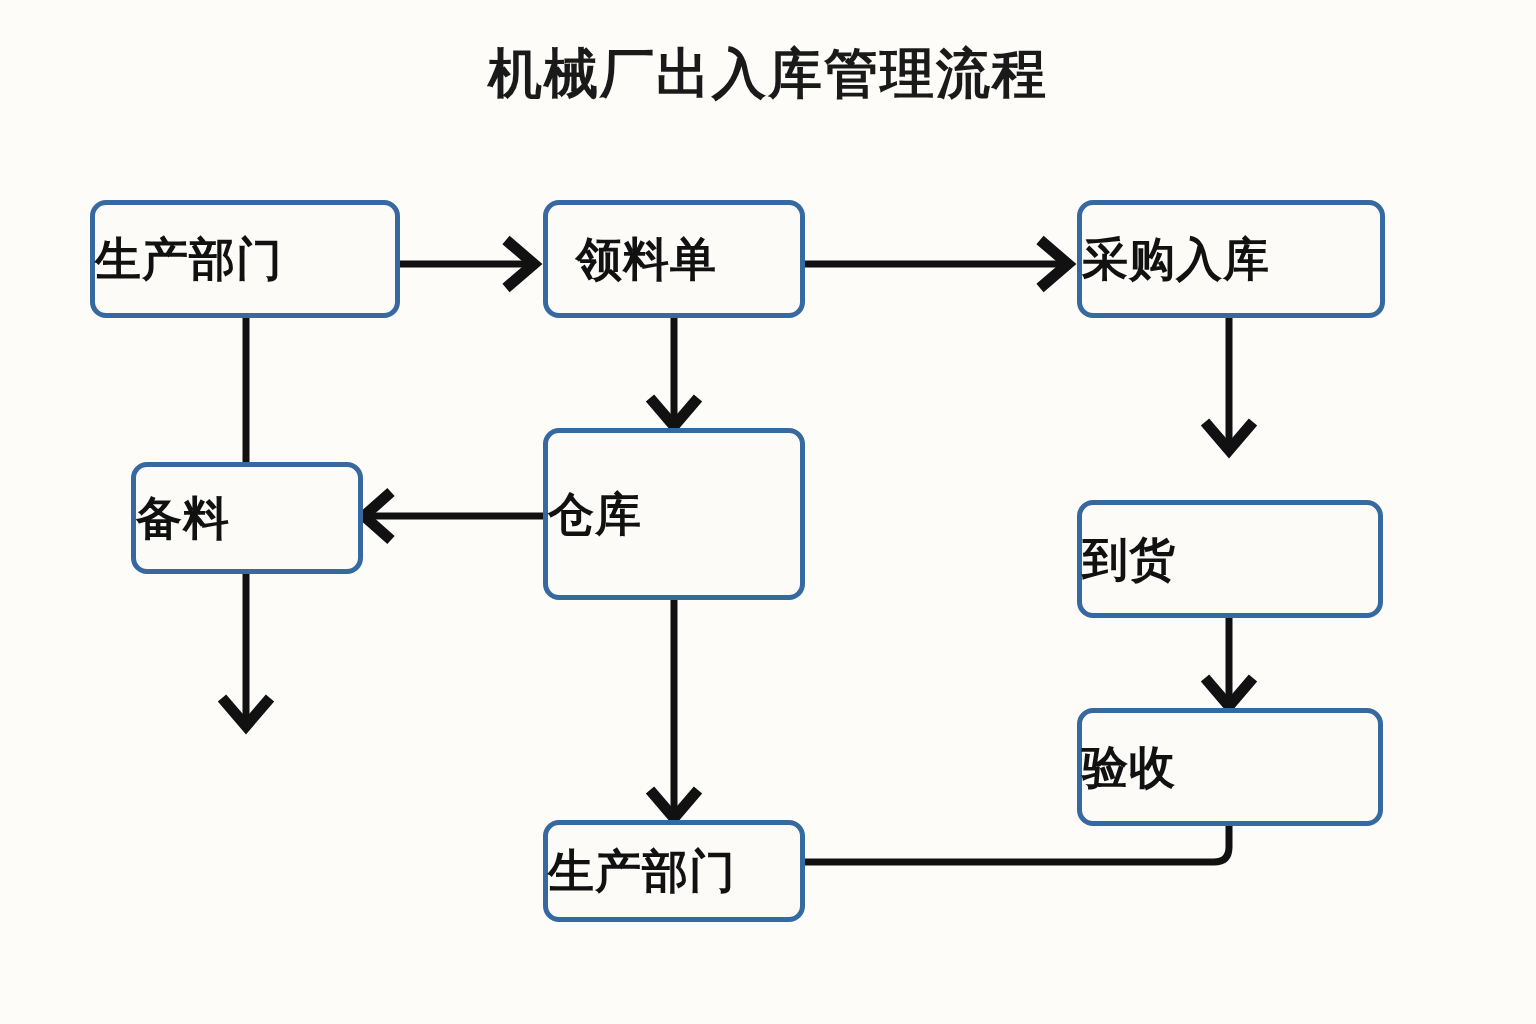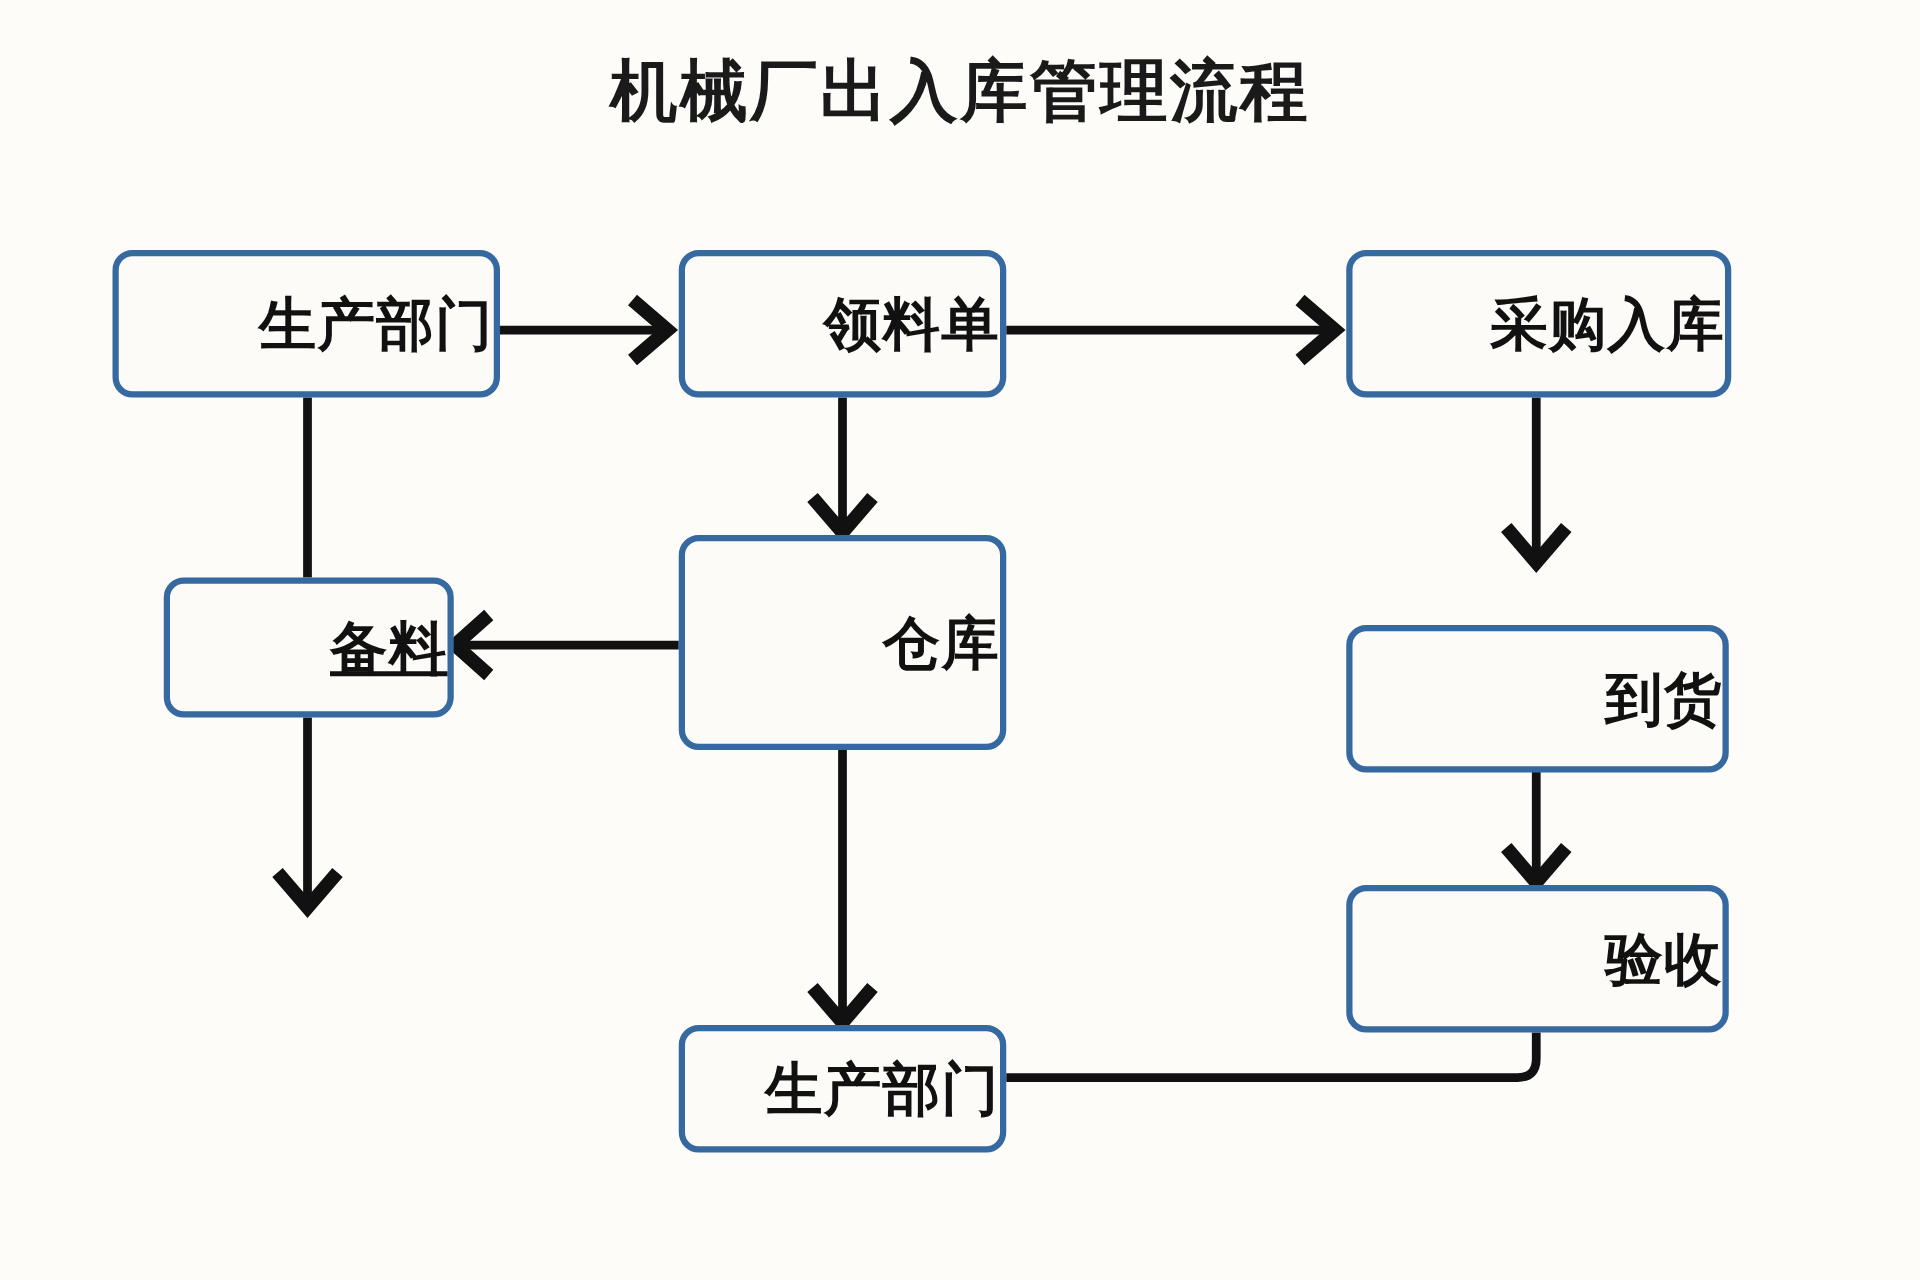--- a/index.html
+++ b/index.html
@@ -40,34 +40,34 @@
     pointer-events: none;
   }
   .node {
     position: absolute;
     box-sizing: border-box;
     background: #fcfbf8;
     border: 5px solid #36699f;
     border-radius: 16px;
     display: flex;
     align-items: center;
-    justify-content: flex-end;
+    justify-content: flex-start;
     color: #111111;
     font-weight: 700;
     line-height: 1;
     white-space: nowrap;
   }
   .node .label {
     font-size: 46px;
     letter-spacing: 1px;
   }
   .n-shengchan { left: 90px;  top: 200px; width: 310px; height: 118px; }
   .n-lingliao  { left: 543px; top: 200px; width: 262px; height: 118px; padding-left: 28px; }
   .n-caigoudd  { left: 1077px;top: 200px; width: 308px; height: 118px; }
-  .n-beiliao   { left: 131px; top: 462px; width: 232px; height: 112px; text-decoration: underline; }
+  .n-beiliao   { left: 131px; top: 462px; width: 232px; height: 112px; }
   .n-cangku    { left: 543px; top: 428px; width: 262px; height: 172px; }
   .n-daohuo    { left: 1077px;top: 452px; width: 306px; height: 118px; margin-top: 48px; }
   .n-tuiliao   { left: 131px; top: 728px; width: 232px; height: 118px; }
   .n-caigourk  { left: 543px; top: 820px; width: 262px; height: 102px; }
   .n-yanshou   { left: 1077px;top: 708px; width: 306px; height: 118px; }
 </style>
 </head>
 <body>
 
 <div id="canvas">

